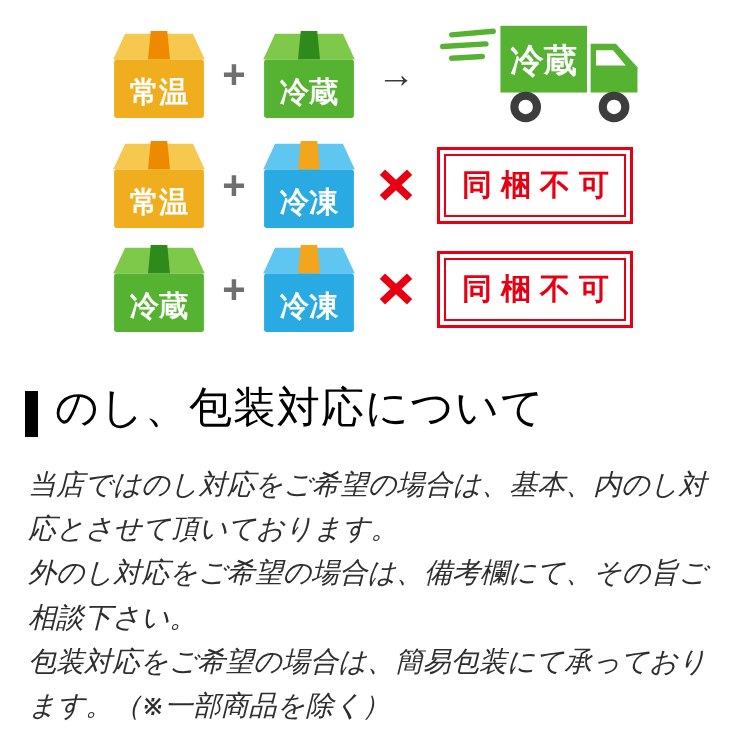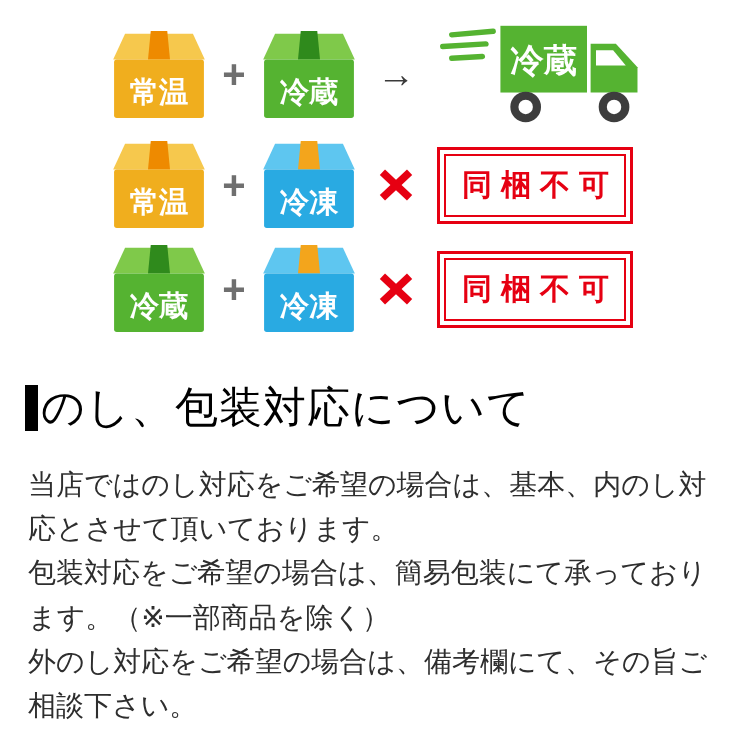--- a/index.html
+++ b/index.html
@@ -17,24 +17,24 @@
   .cross-svg { width:38px; height:34px; }
   .truck-svg { width:208px; height:101px; flex:0 0 auto; }
   .truck-label { font-size:37px; font-weight:700; fill:#ffffff; }
 
   .stamp { border:3px solid var(--stamp-red,#e60012); padding:4px; background:#fff; }
   .stamp-inner { border:2px solid var(--stamp-red,#e60012); color:var(--stamp-red,#e60012);
                  font-size:30px; font-weight:700; letter-spacing:9px;
                  padding:9px 6px 9px 16px; white-space:nowrap; text-align:left; }
 
   
-  .section-title { display:flex; align-items:center; gap:3px; padding-left:25px; margin-top:46px;
+  .section-title { display:flex; align-items:flex-end; gap:17px; padding-left:25px; margin-top:46px;
                    font-size:43px; font-weight:500; color:#000; letter-spacing:1px; }
   .title-bar { width:13px; height:46px; background:#000; flex:0 0 auto; }
-  .body-text { padding:26px 28px 0 28px; font-size:28px; line-height:1.58; color:#2e2e2e; }
+  .body-text { padding:26px 28px 0 28px; font-size:28px; line-height:1.58; color:#2e2e2e;font-style:italic; }
   .body-text p { margin:0; }
 </style>
 </head>
 <body>
 
 <div class="page">
 
   <div class="diagram">
 
     <div class="d-row">
@@ -127,17 +127,17 @@
 
   </div>
 
   <h2 class="section-title">
     <span class="title-bar"></span>
     <span>のし、包装対応について</span>
   </h2>
 
   <div class="body-text">
     <p>当店ではのし対応をご希望の場合は、基本、内のし対応とさせて頂いております。</p>
+    <p>外のし対応をご希望の場合は、備考欄にて、その旨ご相談下さい。</p>
     <p>包装対応をご希望の場合は、簡易包装にて承っております。（※一部商品を除く）</p>
-    <p>外のし対応をご希望の場合は、備考欄にて、その旨ご相談下さい。</p>
   </div>
 
 </div>
 
 </body></html>

